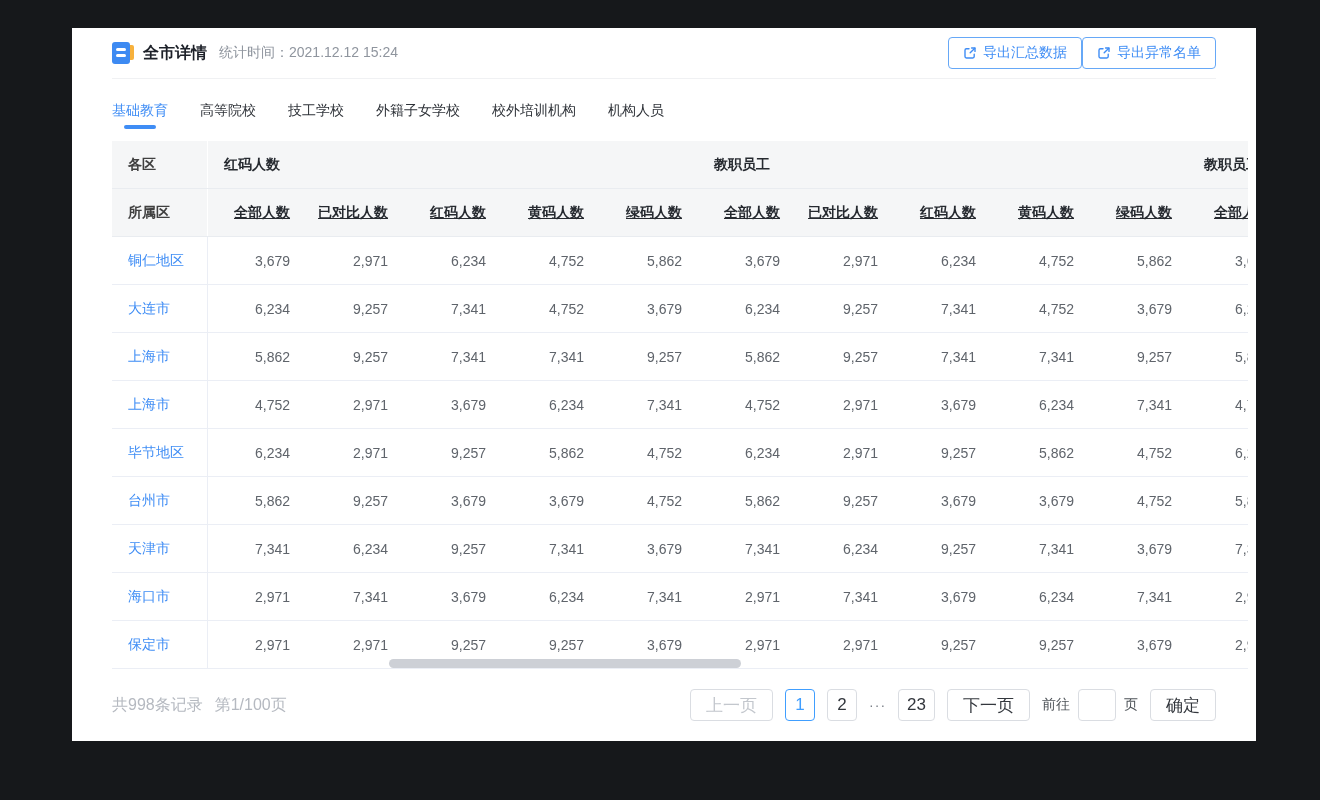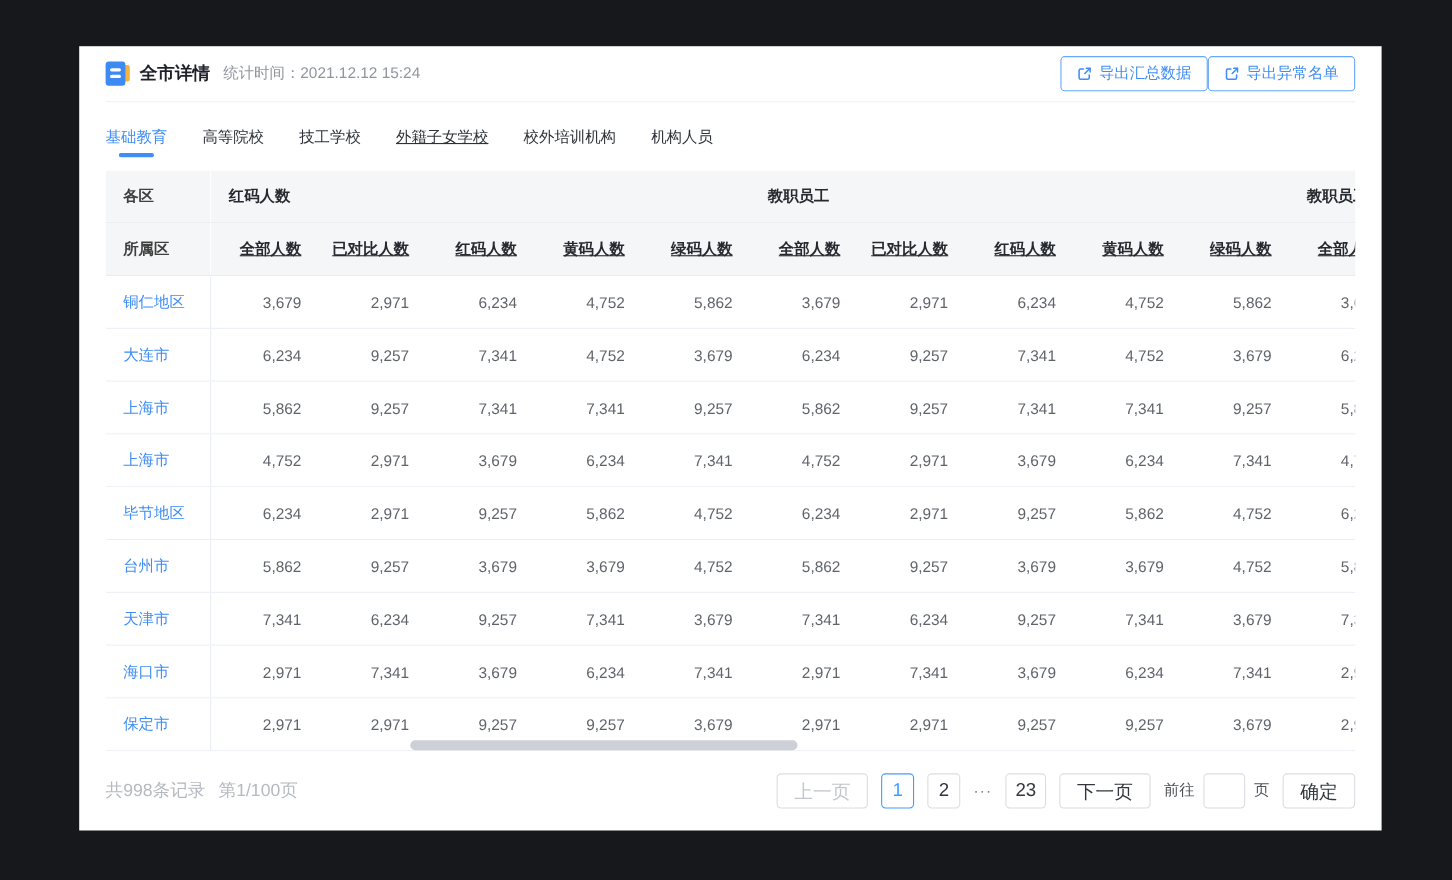--- a/index.html
+++ b/index.html
@@ -12,22 +12,22 @@
   }
   *{margin:0;padding:0;box-sizing:border-box;}
   html,body{width:1320px;height:800px;}
   body{
     background:var(--bg);
     font-family:"Liberation Sans","DejaVu Sans",sans-serif;
     position:relative;
     overflow:hidden;
   }
   .card{
-    position:absolute;left:72px;top:42px;width:1184px;height:713px;
-    background:#ffffff;padding:0 24px;
+    position:absolute;left:72px;top:28px;width:1184px;height:713px;
+    background:#ffffff;padding:0 40px;
   }
   
   .card-header{height:51px;display:flex;align-items:center;border-bottom:1px solid #F0F1F3;}
   .doc-icon{width:22px;height:22px;position:relative;margin-right:9px;flex:none;}
   .doc-icon .back{position:absolute;right:0;top:3px;width:9px;height:15px;background:var(--icon-yellow);border-radius:2px;}
   .doc-icon .front{position:absolute;left:0;top:0;width:18px;height:22px;background:var(--icon-blue);border-radius:3px;}
   .doc-icon .ln{position:absolute;left:4px;height:3px;background:#fff;border-radius:1.5px;}
   .doc-icon .ln1{top:6px;width:10px;}
   .doc-icon .ln2{top:12px;width:10px;}
   .page-title{font-size:16px;font-weight:700;color:#1D2129;}
@@ -113,21 +113,21 @@
         </svg>
         <span>导出异常名单</span>
       </button>
     </div>
   </div>
 
   <div class="tabs">
       <div class="tab active"><div class="" style="display: inline;">基础教育</div><div class="bar"></div></div>
       <div class="tab"><div class="" style="display: inline;">高等院校</div></div>
       <div class="tab"><div class="" style="display: inline;">技工学校</div></div>
-      <div class="tab"><div class="" style="display: inline; text-decoration: underline;">外籍子女学校</div></div>
+      <div class="tab"><div class="" style="display: inline;">外籍子女学校</div></div>
       <div class="tab"><div class="" style="display: inline;">校外培训机构</div></div>
       <div class="tab"><div class="" style="display: inline;">机构人员</div></div>
     </div>
 
   <div class="table-wrap">
     <div id="table-head">
         <div class="trow head">
           <div class="cell corner-cell">各区</div>
           <div class="cell group-cell" style="width: 490px;">红码人数</div>
           <div class="cell group-cell" style="width: 490px;">教职员工</div>

